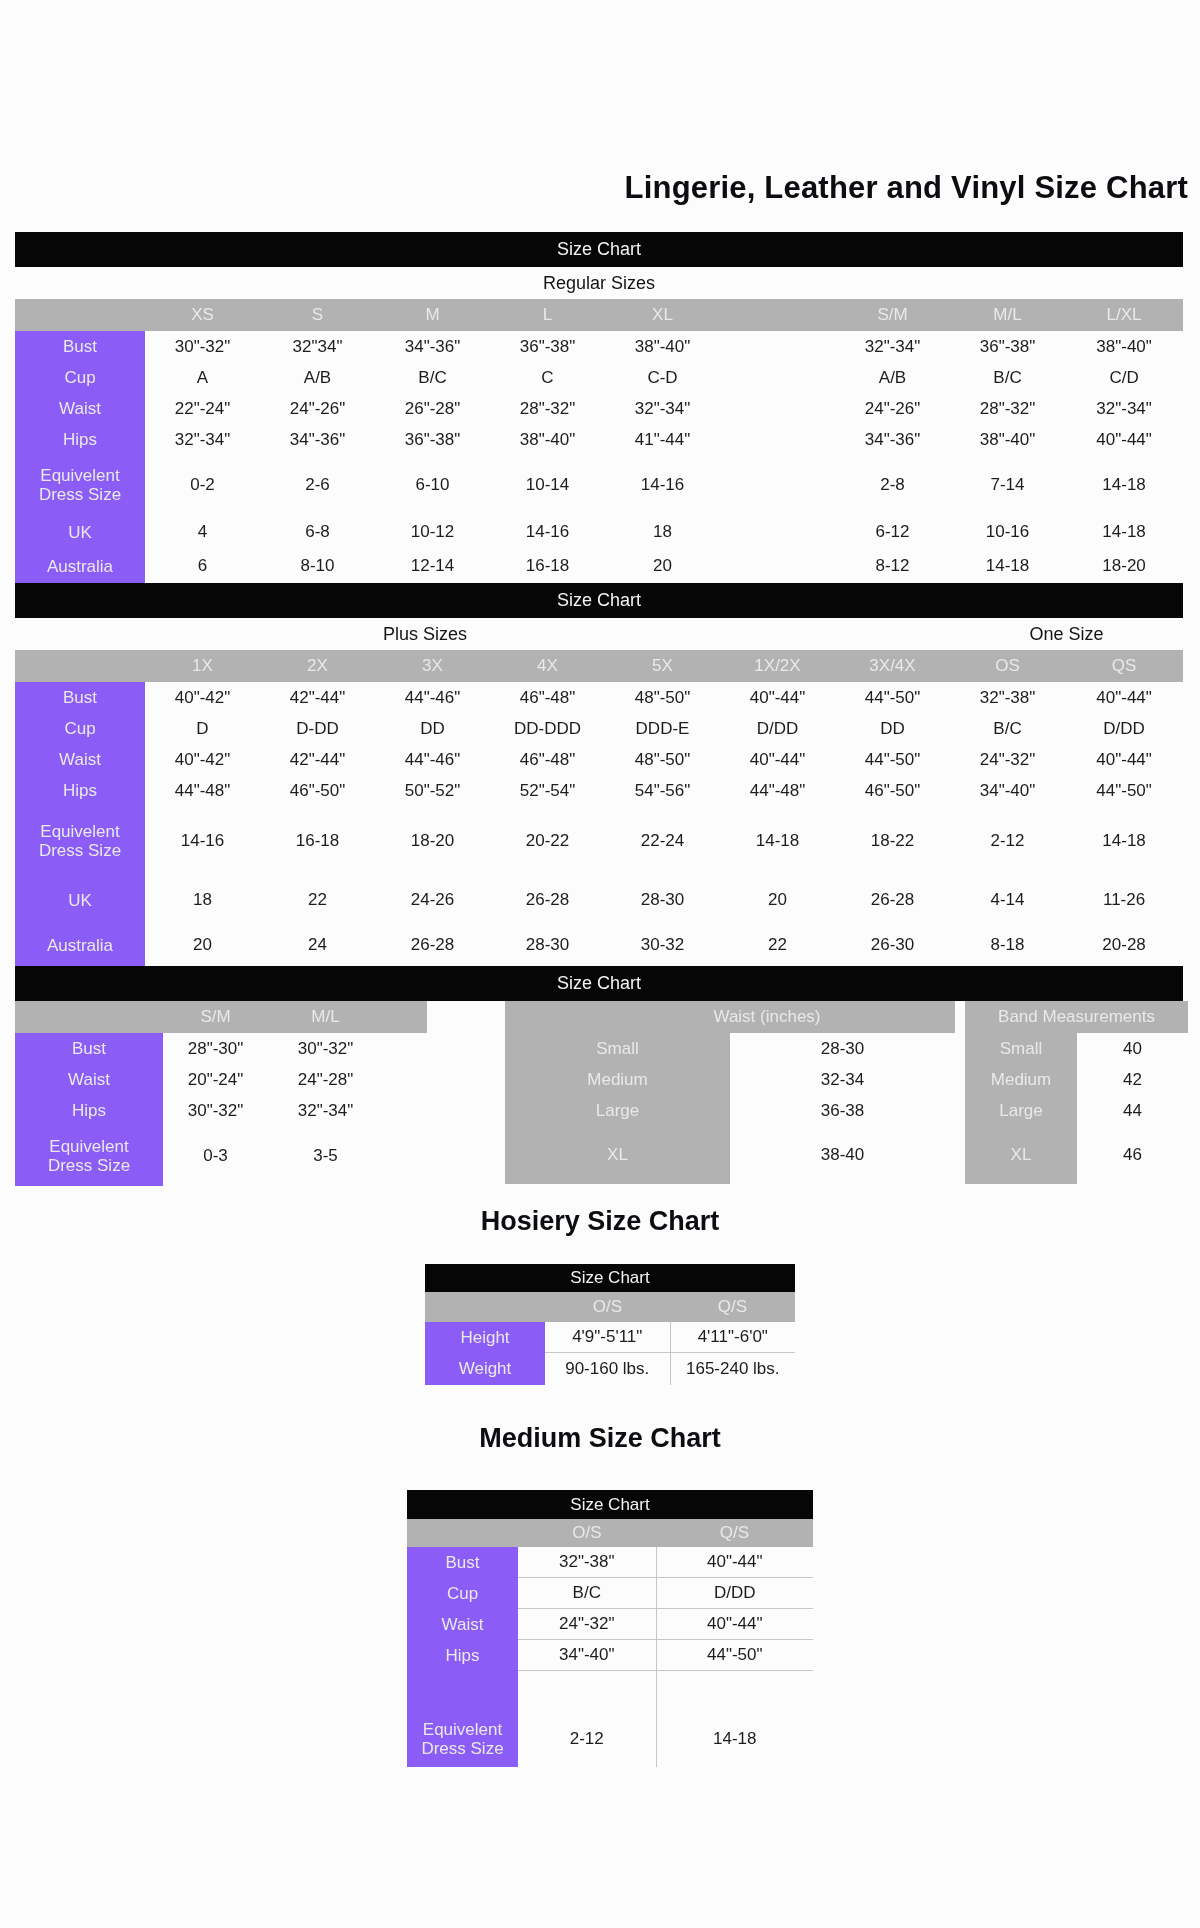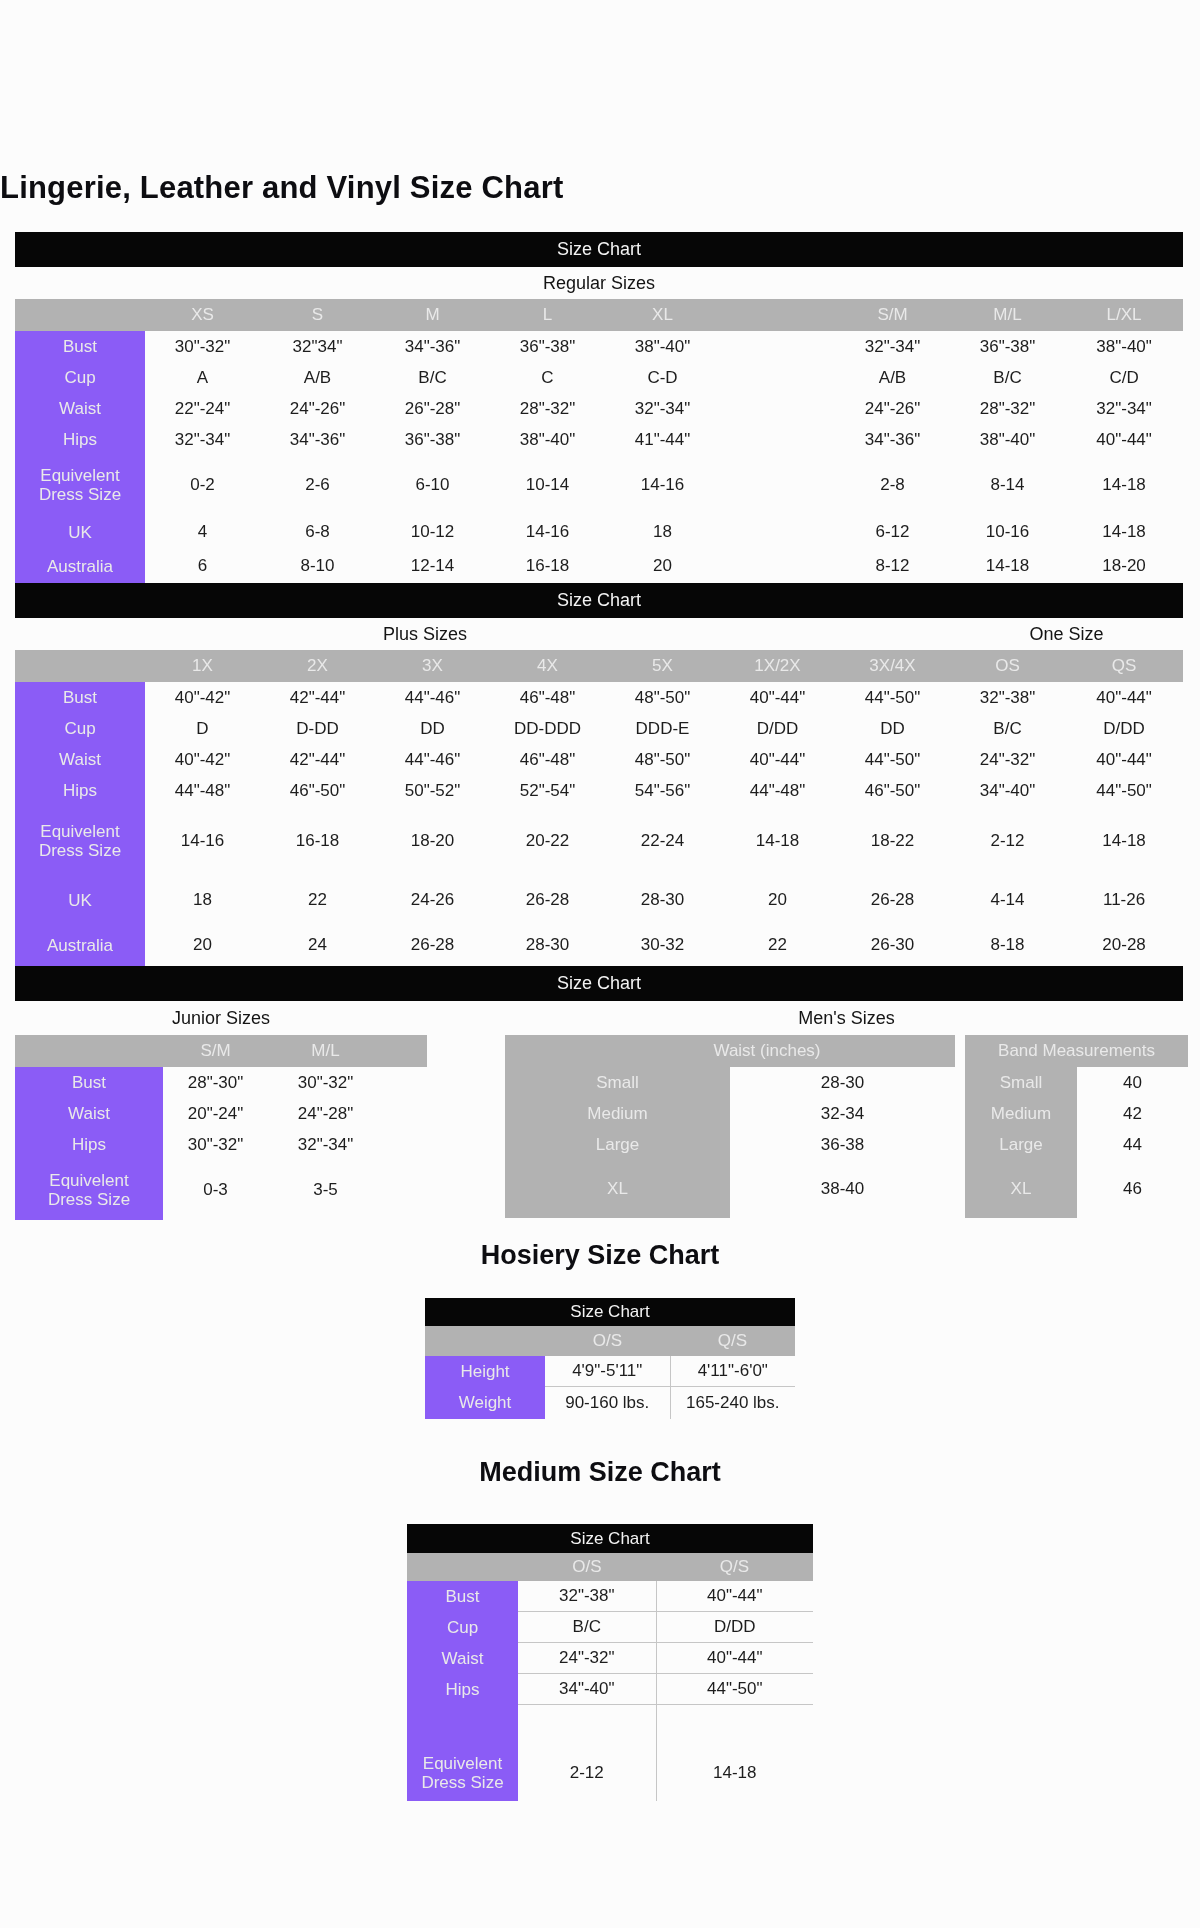--- a/index.html
+++ b/index.html
@@ -1,18 +1,18 @@
 <!DOCTYPE html>
 <html><head>
 <meta charset="utf-8">
 <style>
   html,body{margin:0;padding:0;background:#fcfcfc;}
   body{width:1200px;height:1928px;font-family:"Liberation Sans",sans-serif;color:#1d1d1d;}
   .doc{position:relative;width:1200px;height:1928px;overflow:hidden;}
-  .page-title{margin:168px 12px 0 0;height:40px;line-height:40px;text-align:left;
+  .page-title{margin:168px 12px 0 0;height:40px;line-height:40px;text-align:right;
     font-size:31px;font-weight:bold;color:#0d0d11;letter-spacing:.2px;}
   table.t{border-collapse:collapse;table-layout:fixed;}
   table.big{width:1168px;margin-left:15px;}
   .t td{padding:0;text-align:center;font-size:17px;color:#1d1d1d;vertical-align:middle;overflow:hidden;}
   tr.bar td{background:#060606;color:#f3f3f3;height:35px;font-size:18px;}
   tr.grp td{height:32px;font-size:18px;color:#141414;}
   tr.hdr td{background:#b2b2b2;color:#e9e9e9;height:32px;}
   td.lab{background:#8b5cf6;color:#e9e9e9;padding:0 10px;line-height:19px;}
   tr.r31 td{height:31px;}
   tr.r34 td{height:34px;}
@@ -142,21 +142,21 @@
     </tr>
     <tr class="req">
       <td class="lab">Equivelent Dress Size</td>
       <td>0-2</td>
       <td>2-6</td>
       <td>6-10</td>
       <td>10-14</td>
       <td>14-16</td>
       <td></td>
       <td>2-8</td>
-      <td>8-14</td>
+      <td>7-14</td>
       <td>14-18</td>
     </tr>
     <tr class="r34">
       <td class="lab">UK</td>
       <td>4</td>
       <td>6-8</td>
       <td>10-12</td>
       <td>14-16</td>
       <td>18</td>
       <td></td>
@@ -295,25 +295,20 @@
       <td>22</td>
       <td>26-30</td>
       <td>8-18</td>
       <td>20-28</td>
     </tr>
   </tbody>
     </table>
 
   <div class="bar3">Size Chart</div>
 
-  <div class="duo-titles">
-    <div class="jt">Junior Sizes</div>
-    <div class="gap"></div>
-    <div class="mt">Men's Sizes</div>
-  </div>
 
   <div class="duo">
 
     <table class="t jun">
       <colgroup>
           <col style="width:148px">
           <col style="width:105px">
           <col style="width:115px">
           <col style="width:44px">
         </colgroup>

